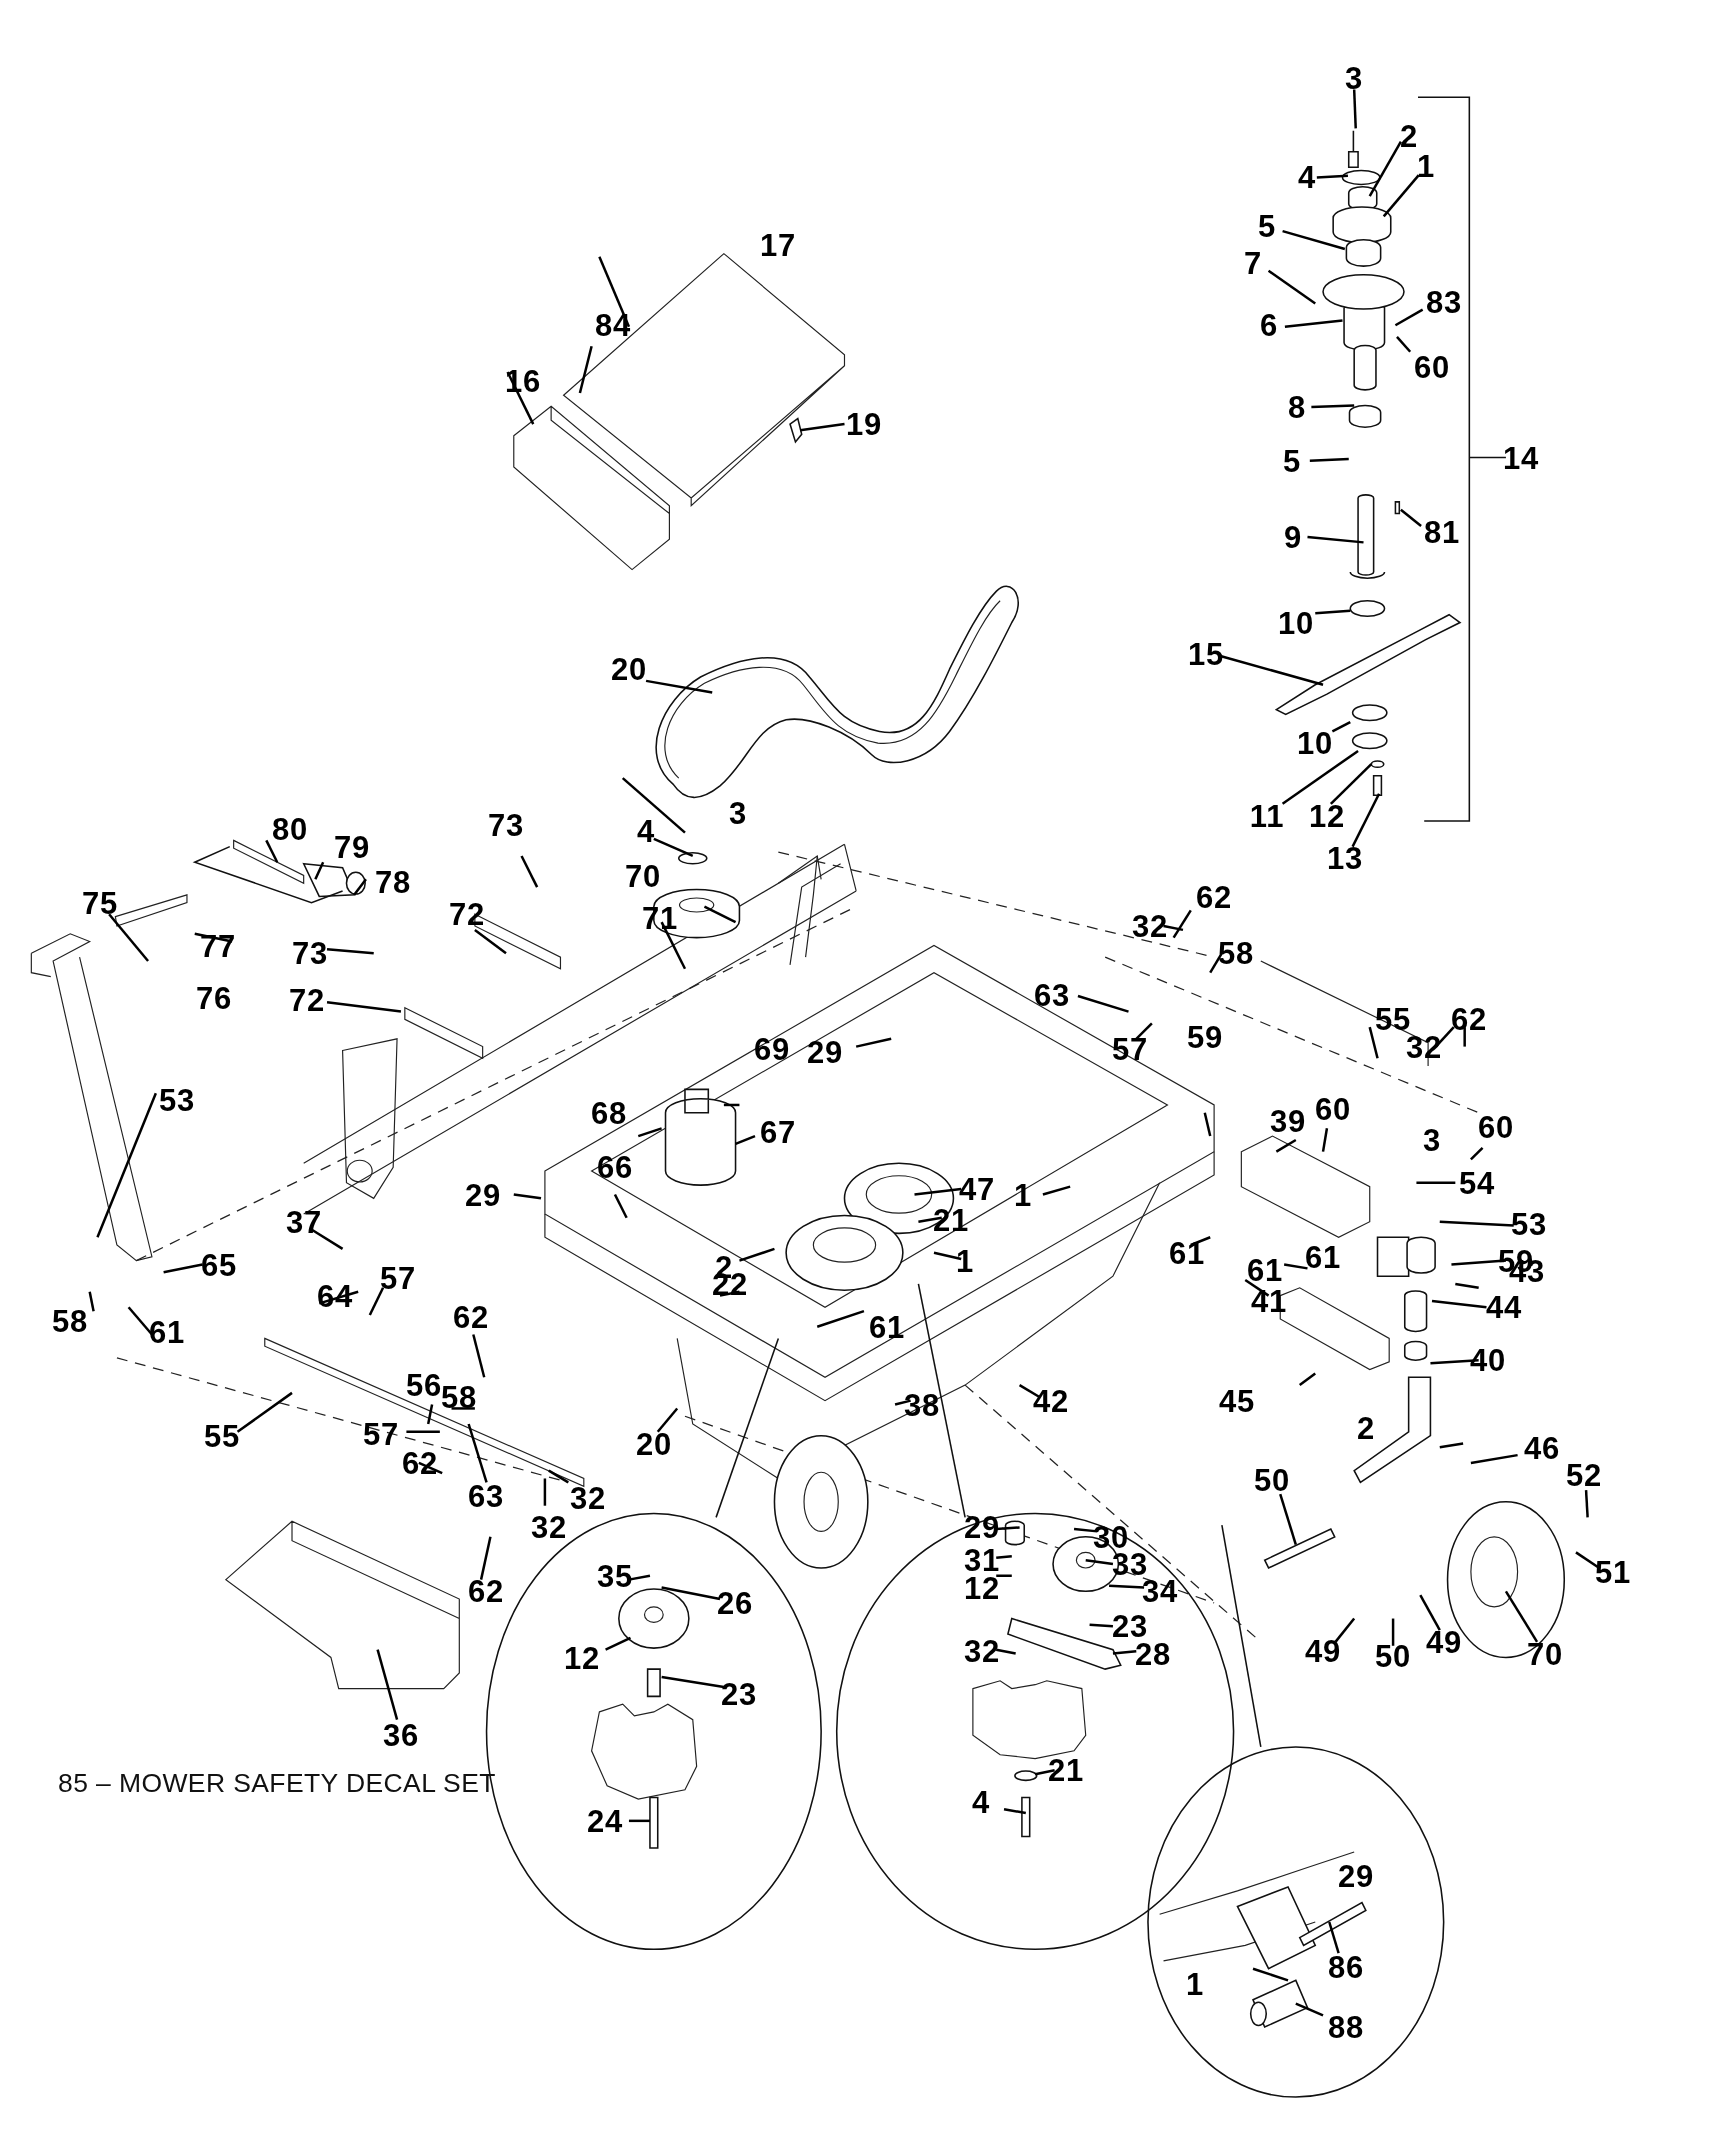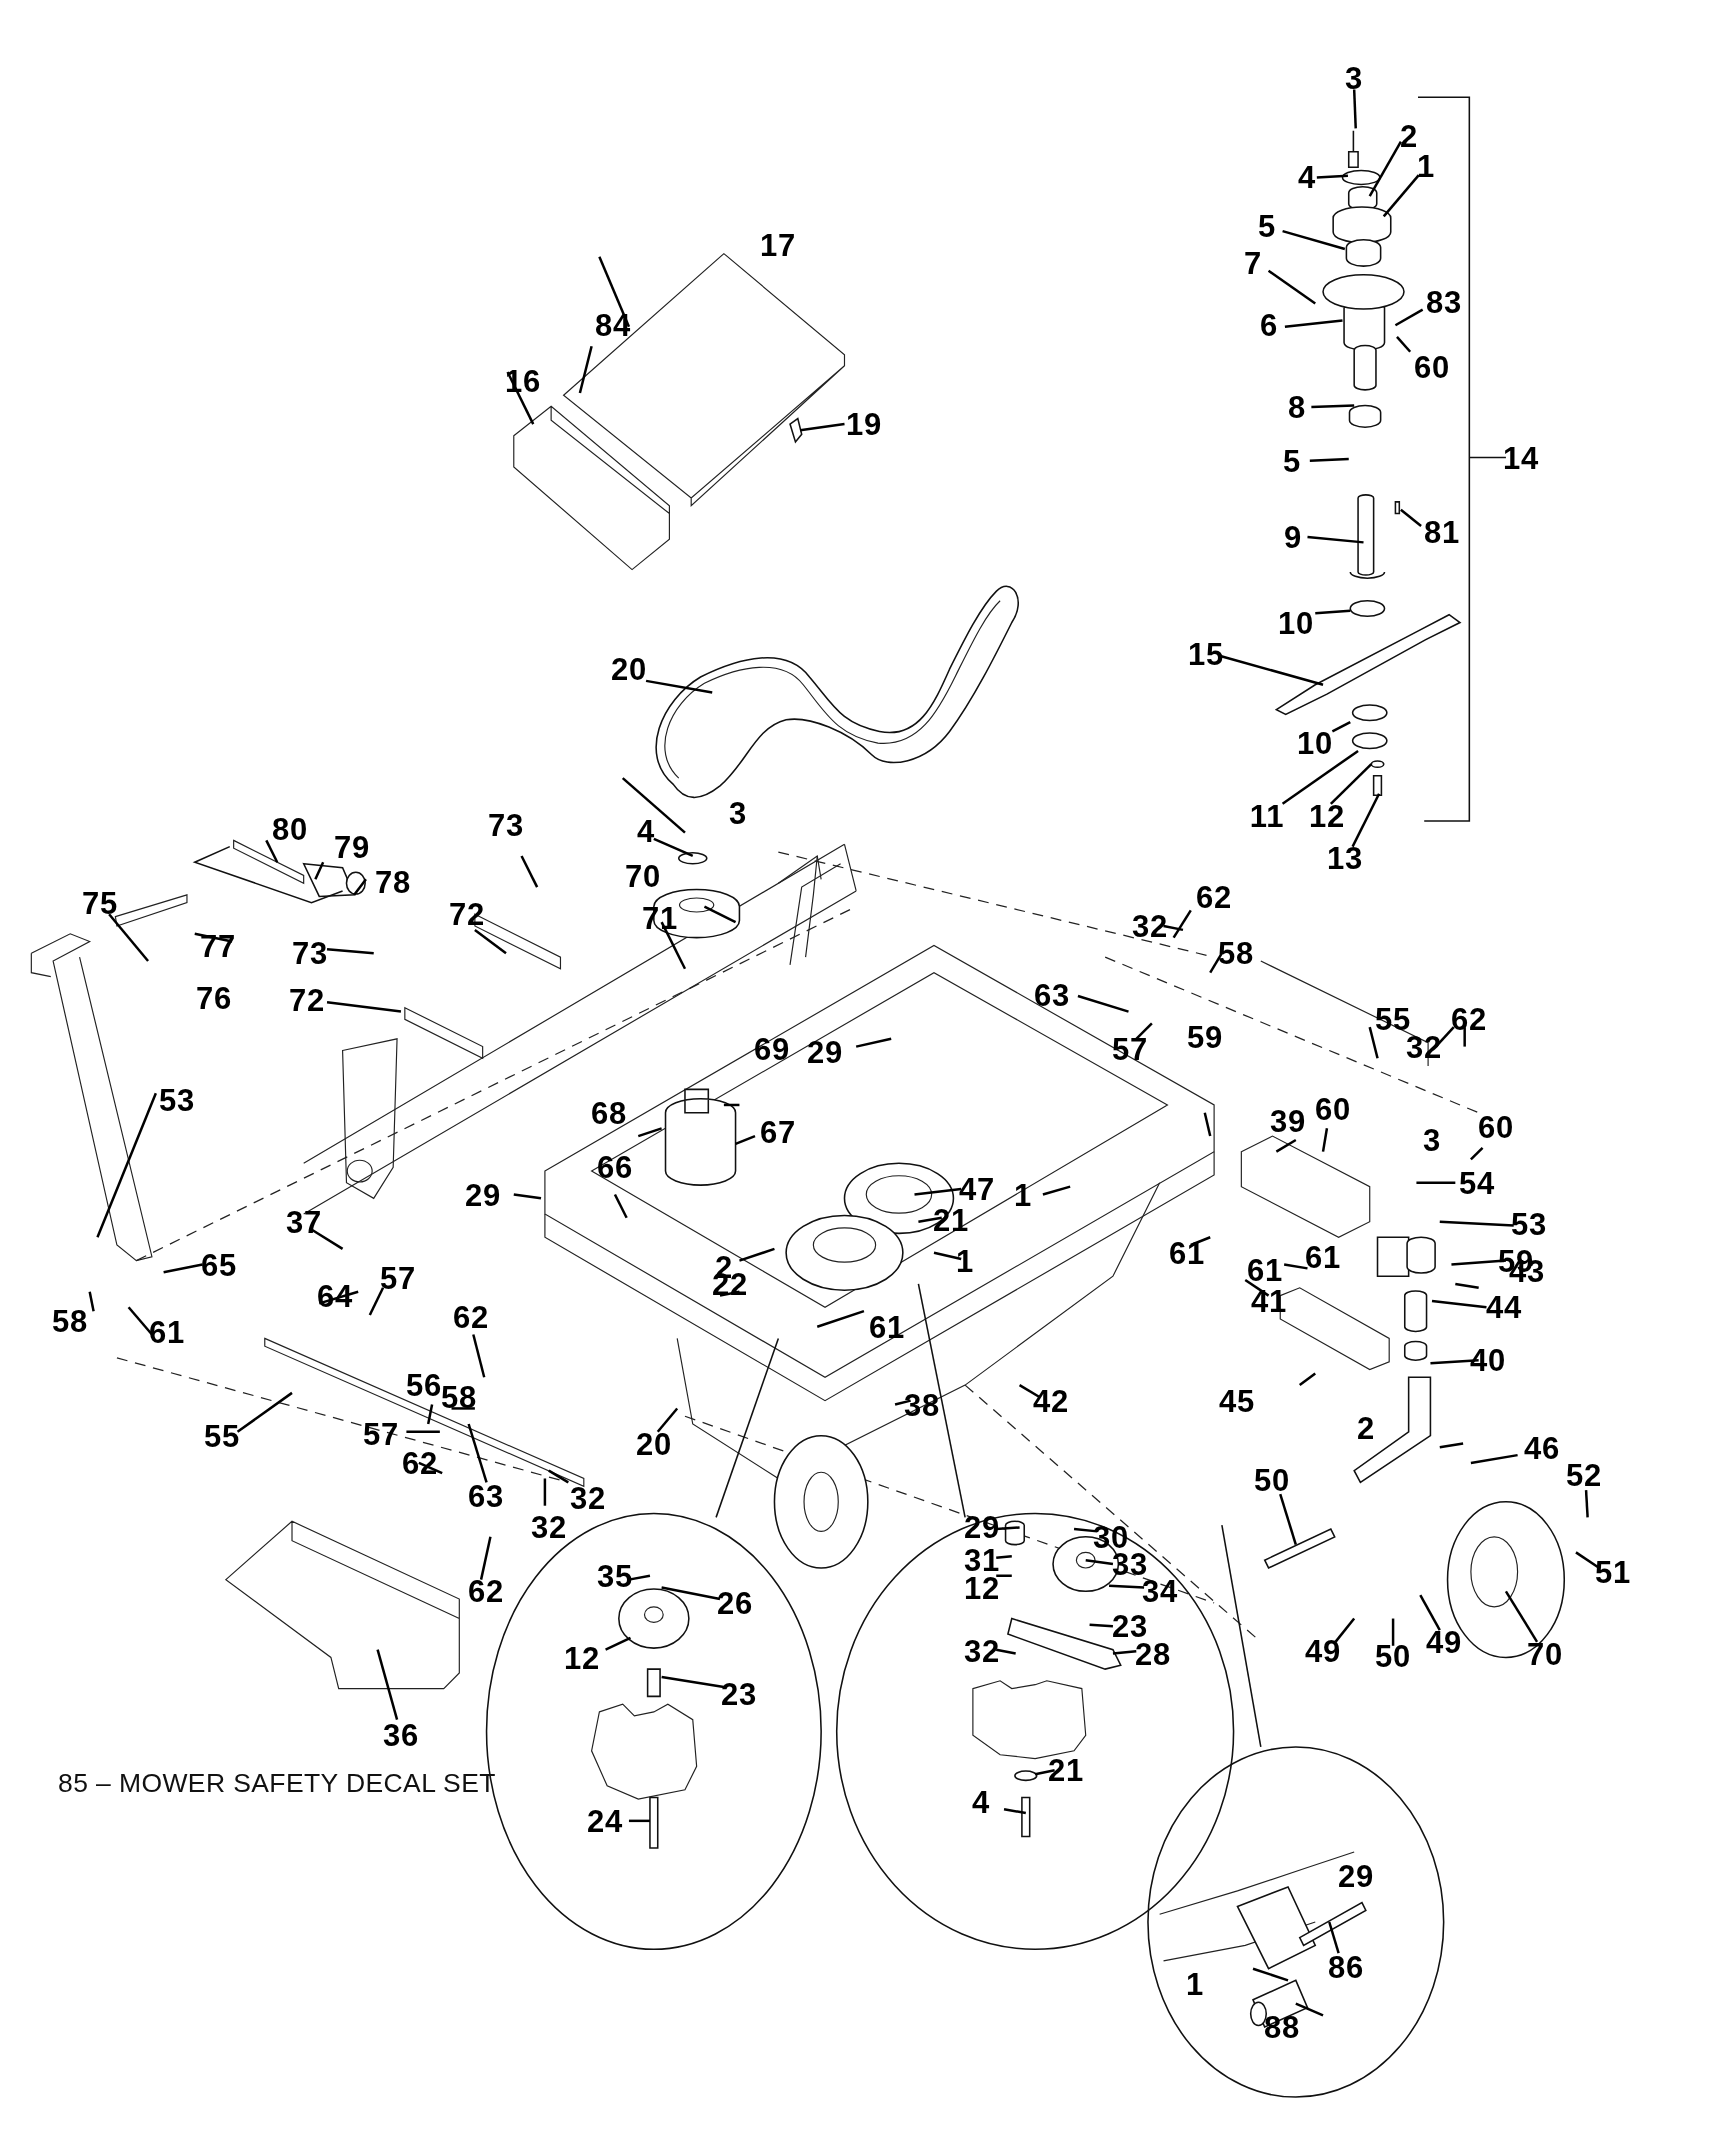--- a/index.html
+++ b/index.html
@@ -398,16 +398,16 @@
 <div class="callout" style="left:1160px;top:1591px">34</div>
 <div class="callout" style="left:1130px;top:1626px">23</div>
 <div class="callout" style="left:982px;top:1651px">32</div>
 <div class="callout" style="left:1153px;top:1654px">28</div>
 <div class="callout" style="left:1066px;top:1770px">21</div>
 <div class="callout" style="left:981px;top:1802px">4</div>
 
 <div class="callout" style="left:1356px;top:1876px">29</div>
 <div class="callout" style="left:1195px;top:1984px">1</div>
 <div class="callout" style="left:1346px;top:1967px">86</div>
-<div class="callout" style="left:1282px;top:2027px">88</div>
+<div class="callout" style="left:1346px;top:2027px">88</div>
 
 <div class="footnote">85 – MOWER SAFETY DECAL SET</div>
 
 
 </body></html>

